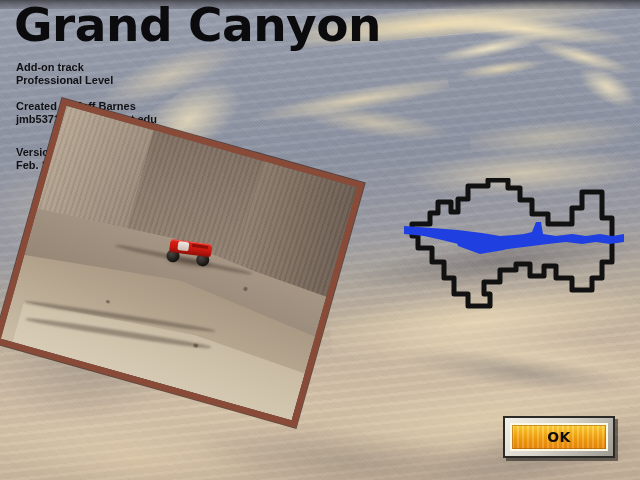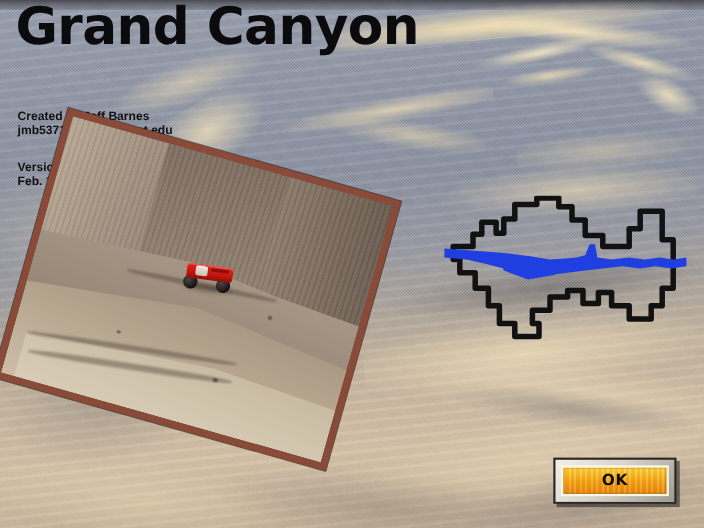--- a/index.html
+++ b/index.html
@@ -258,20 +258,22 @@
   <div class="shade s1"></div>
   <div class="shade s2"></div>
   <div class="shade s3"></div>
   <div class="shade s4"></div>
   <div class="shade s5"></div>
   <div class="bg-layer grain"></div>
 
   <div class="title">Grand Canyon</div>
 
   <div class="sub l1">
+    <div>Add-on track</div>
+    <div>Professional Level</div>
   </div>
 
   <div class="sub l2">
     <div>Created by Jeff Barnes</div>
     <div>jmb5371@silver.sdsmt.edu</div>
   </div>
 
   <div class="sub l3">
     <div>Version 1</div>
     <div>Feb. 12, 1997</div>

